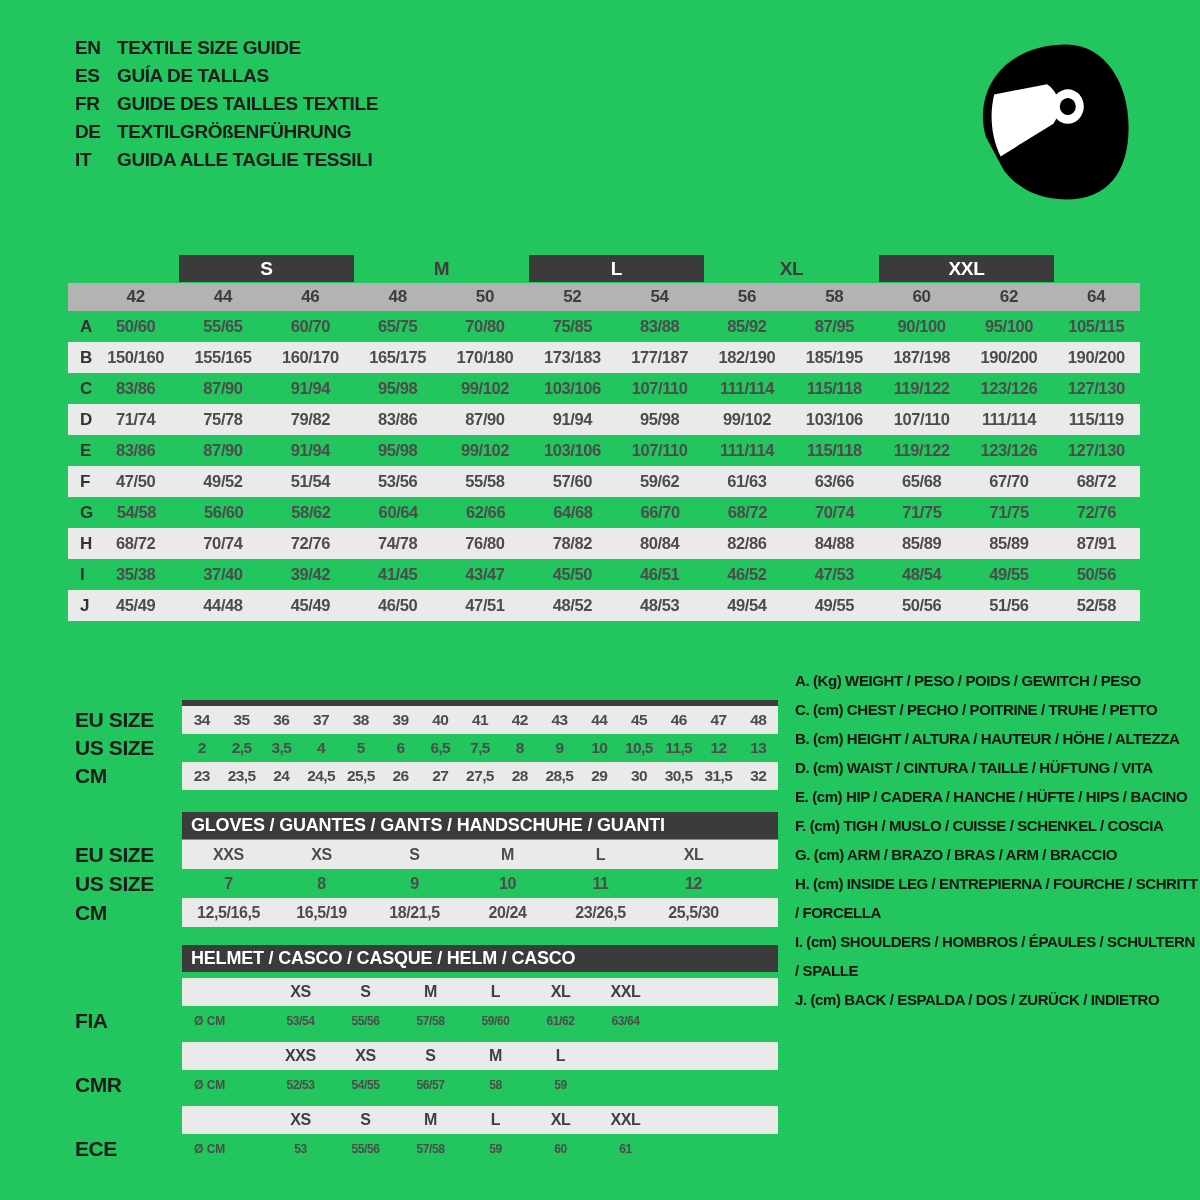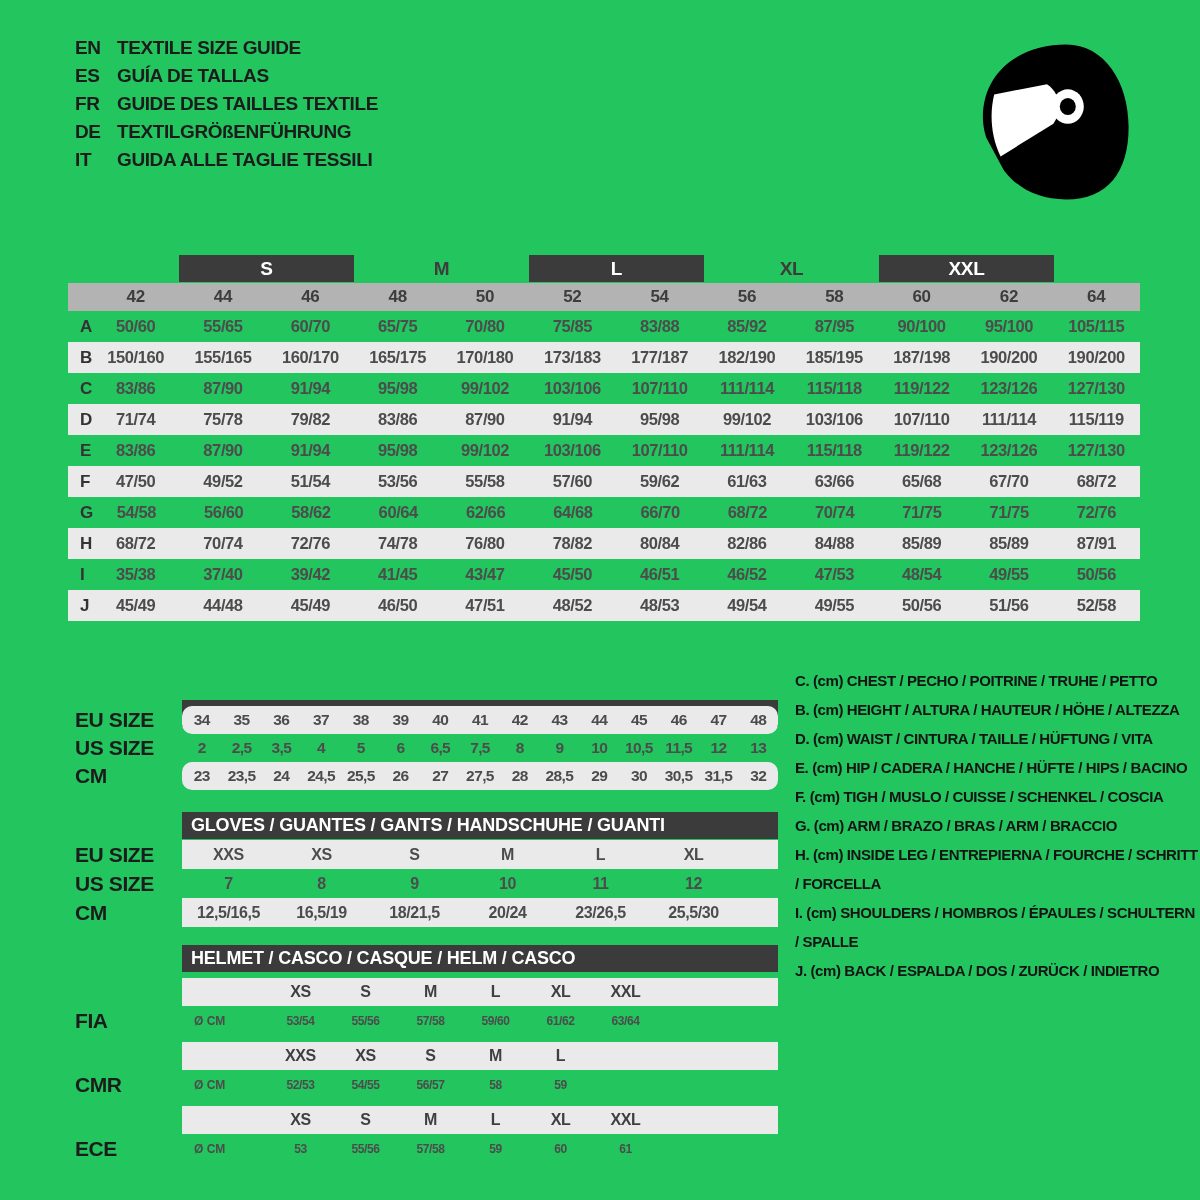--- a/index.html
+++ b/index.html
@@ -33,21 +33,21 @@
   .section-bar{position:absolute;left:182px;width:596px;height:27px;background:#3b3b3b;color:#fff;font-weight:bold;font-size:18px;display:flex;align-items:center;padding-left:9px;box-sizing:border-box;letter-spacing:-0.2px;}
   #shoes-bar{top:700px;}
   #gloves-bar{top:812px;text-align:right;}
   #helmet-bar{top:945px;}
 
   
   .side-label{position:absolute;left:75px;font-weight:bold;font-size:21px;color:#1c1c1c;letter-spacing:-0.4px;display:flex;align-items:center;}
 
   
   #shoes-rows{position:absolute;left:182px;top:706px;width:596px;}
-  .srow{display:flex;height:28px;align-items:center;font-weight:bold;font-size:15.5px;color:#4c4c4c;border-radius:10px;}
+  .srow{display:flex;height:28px;align-items:center;font-weight:bold;font-size:15.5px;color:#4c4c4c;}
   .srow:nth-child(odd){background:#eaeaea;}
   .srow .c{flex:1;text-align:center;letter-spacing:-0.6px;}
 
   
   #gloves-rows{position:absolute;left:182px;top:840px;width:596px;}
   .grow{display:flex;height:29px;align-items:center;font-weight:bold;font-size:16px;color:#4c4c4c;}
   .grow:nth-child(odd){background:#eaeaea;}
   .grow .c{flex:0 0 93px;text-align:center;letter-spacing:-0.4px;}
   .grow .fill{flex:1;}
 
@@ -428,20 +428,21 @@
         <div class="hc">55/56</div>
         <div class="hc">57/58</div>
         <div class="hc">59</div>
         <div class="hc">60</div>
         <div class="hc">61</div>
         <div class="hfill"></div>
       </div>
     </div>
 
   <div id="legend">
+      <div>A. (Kg) WEIGHT / PESO / POIDS / GEWITCH / PESO</div>
       <div>C. (cm) CHEST / PECHO / POITRINE / TRUHE / PETTO</div>
       <div>B. (cm) HEIGHT / ALTURA / HAUTEUR / HÖHE / ALTEZZA</div>
       <div>D. (cm) WAIST / CINTURA / TAILLE / HÜFTUNG / VITA</div>
       <div>E. (cm) HIP / CADERA / HANCHE / HÜFTE / HIPS /  BACINO</div>
       <div>F. (cm) TIGH / MUSLO / CUISSE / SCHENKEL / COSCIA</div>
       <div>G. (cm) ARM  / BRAZO / BRAS / ARM / BRACCIO</div>
       <div>H. (cm) INSIDE LEG / ENTREPIERNA / FOURCHE / SCHRITT / FORCELLA</div>
       <div>I.  (cm) SHOULDERS / HOMBROS / ÉPAULES / SCHULTERN / SPALLE</div>
       <div>J. (cm) BACK / ESPALDA / DOS / ZURÜCK / INDIETRO</div>
     </div>

